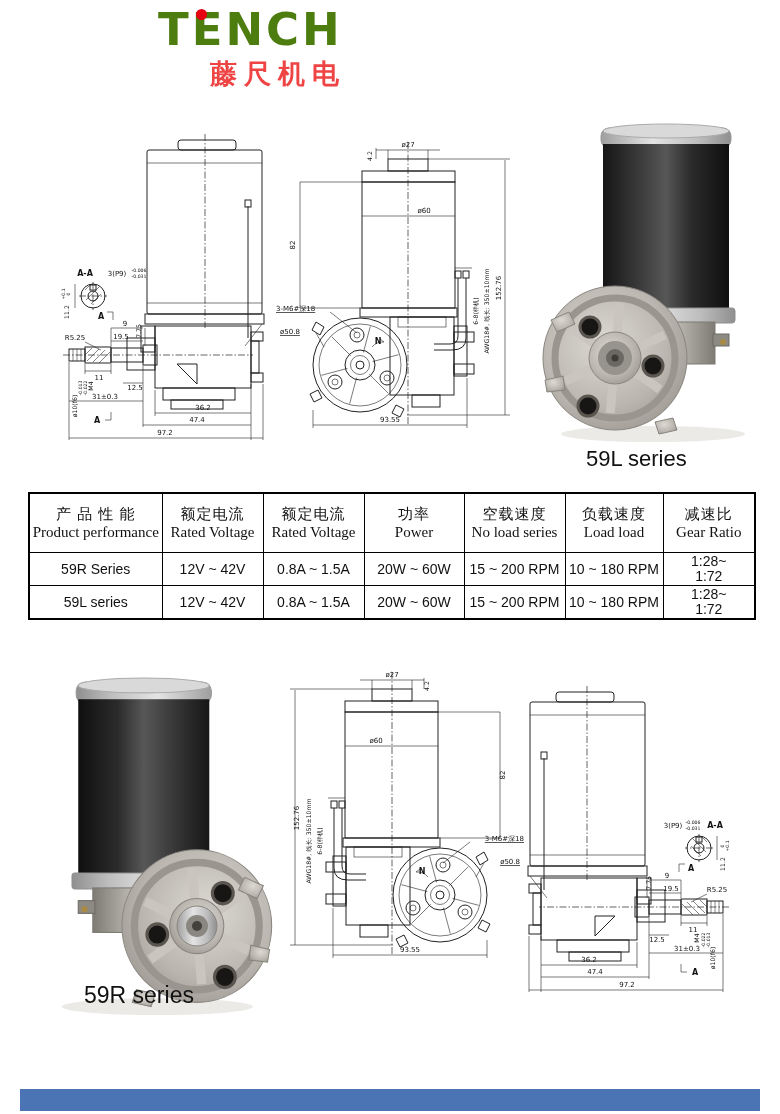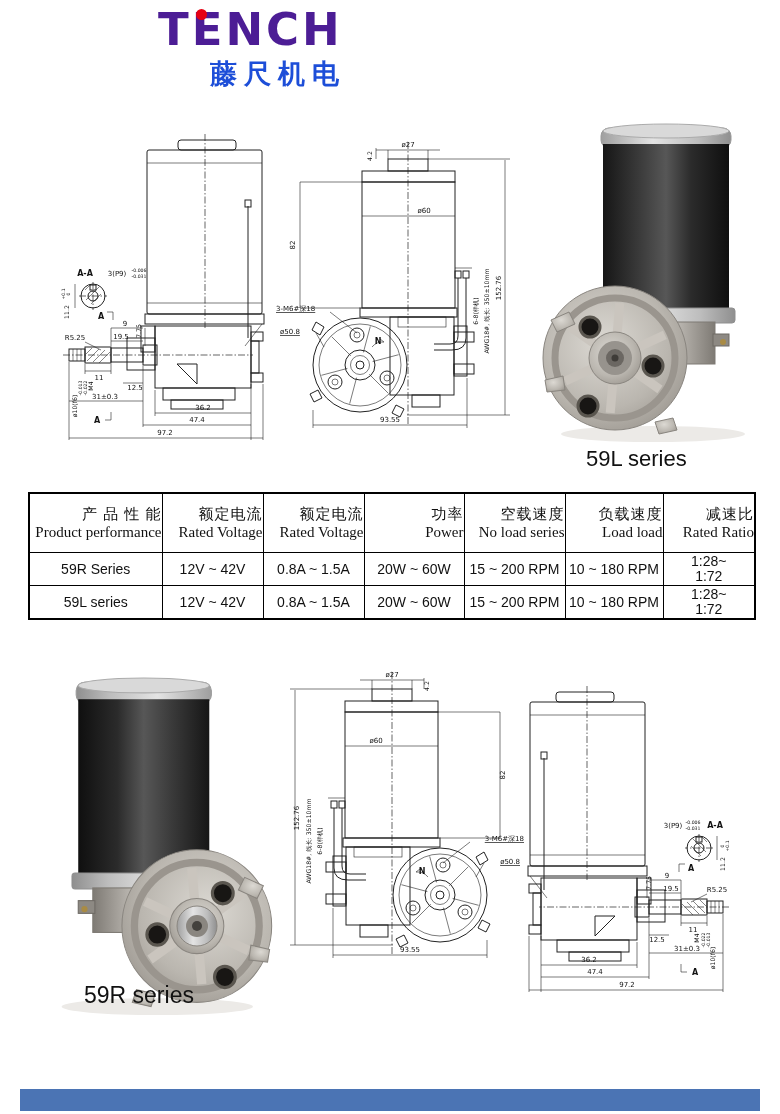--- a/index.html
+++ b/index.html
@@ -1,31 +1,31 @@
 <!DOCTYPE html>
 <html><head>
 <meta charset="utf-8">
 <style>
   html,body{margin:0;padding:0;background:#fff;}
   .page{position:relative;width:780px;height:1114px;background:#fff;overflow:hidden;
         font-family:"Liberation Sans",sans-serif;color:#111;}
   
   .logo{position:absolute;left:158px;top:6px;width:260px;height:84px;}
   .logo-brand{font-family:"DejaVu Sans",sans-serif;font-weight:900;font-size:45px;
-              letter-spacing:3px;color:#4c1d95;line-height:48px;}
+              letter-spacing:3px;color:#4d7c0f;line-height:48px;}
   .logo-dot{position:absolute;left:38px;top:3px;width:11px;height:11px;border-radius:50%;}
-  .logo-cn{font-weight:700;font-size:27px;letter-spacing:7px;color:#1d4ed8;margin:2px 0 0 52px;}
+  .logo-cn{font-weight:700;font-size:27px;letter-spacing:7px;color:#ef4444;margin:2px 0 0 52px;}
   
   .series-label{position:absolute;font-size:22px;color:#111;}
   
   table.spec{position:absolute;left:28px;top:492px;width:726px;border-collapse:collapse;
              table-layout:fixed;border:2px solid #000;}
   table.spec th,table.spec td{border:1px solid #000;text-align:center;vertical-align:middle;
              padding:0;font-weight:400;}
-  table.spec th{height:58px;text-align:right;}
+  table.spec th{height:58px;}
   table.spec td{height:32px;font-size:14px;}
   .hcn{font-size:15px;letter-spacing:1px;}
   .hen{font-size:15px;font-family:Liberation Serif, serif;}
   .ratio div{line-height:15px;font-size:14px;}
   
   svg.draw{position:absolute;overflow:visible;}
   svg.draw line,svg.draw rect,svg.draw circle,svg.draw path,svg.draw polyline,svg.draw polygon
     {stroke:#222;fill:none;stroke-width:1;}
   svg.draw .cd{stroke-dasharray:7 2 1.5 2;stroke-width:.7;}
   svg.draw .h{stroke-width:.55;}
@@ -297,21 +297,21 @@
       <th>
         <div class="hcn">空载速度</div>
         <div class="hen">No load series</div>
           </th>
       <th>
         <div class="hcn">负载速度</div>
         <div class="hen">Load load</div>
           </th>
       <th>
         <div class="hcn">减速比</div>
-        <div class="hen">Rated Ratio</div>
+        <div class="hen">Gear Ratio</div>
           </th>
     </tr>
     <tr>
       <td>59R Series</td>
       <td>12V ~ 42V</td>
       <td>0.8A ~ 1.5A</td>
       <td>20W ~ 60W</td>
       <td>15 ~ 200 RPM</td>
       <td>10 ~ 180 RPM</td>
       <td class="ratio">

